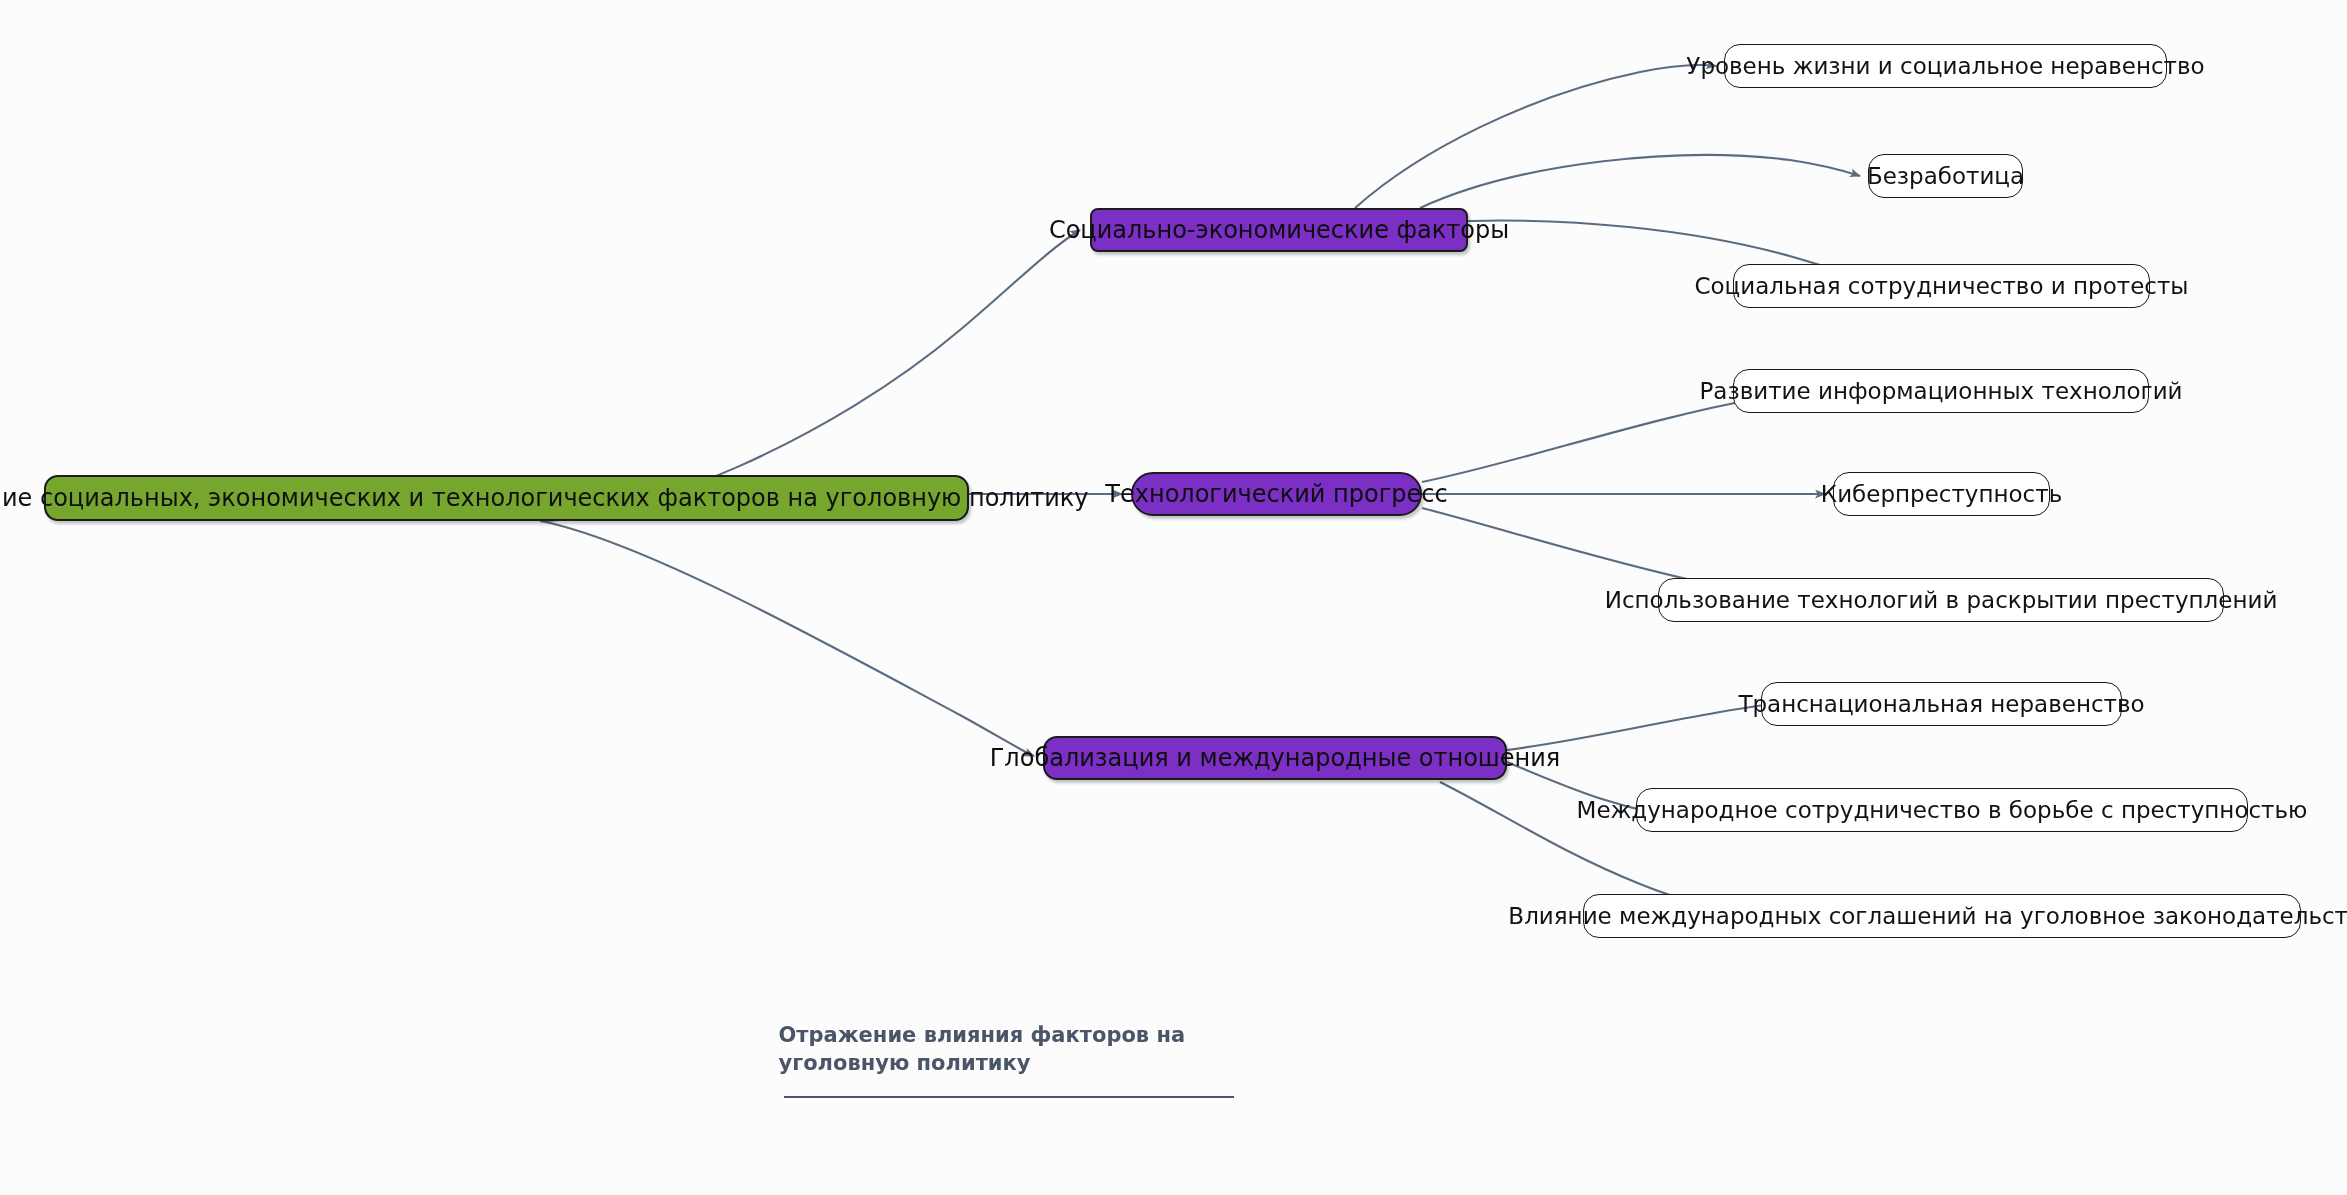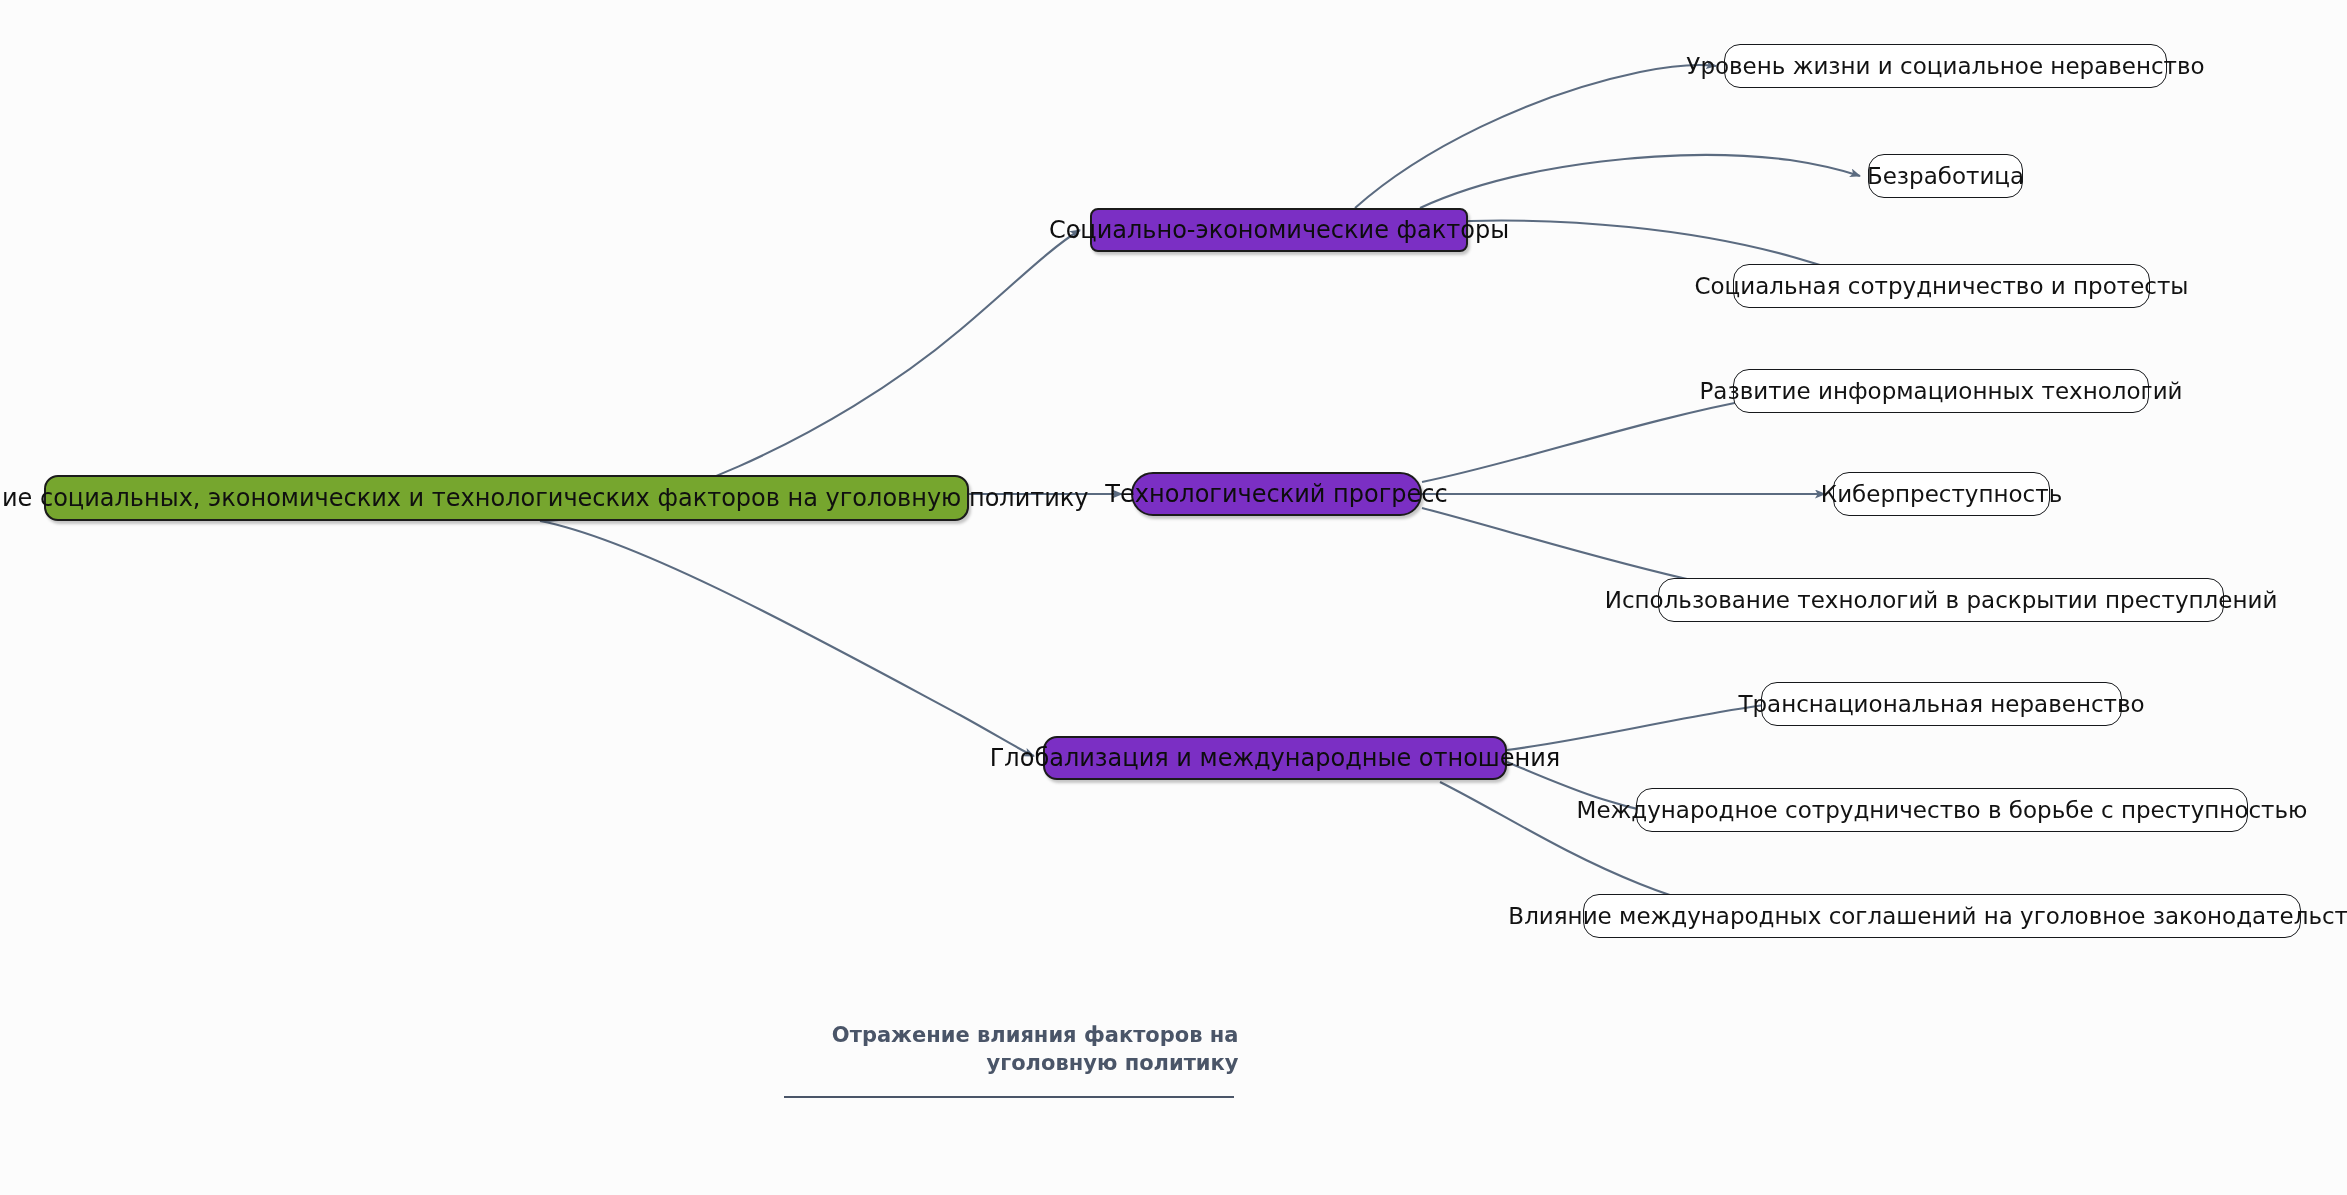--- a/index.html
+++ b/index.html
@@ -57,21 +57,21 @@
     border: 1.6px solid #17191c;
     border-radius: 16px;
     color: #121212;
     font-size: 23px;
     padding: 0 14px;
   }
   #footer {
     position: absolute;
     left: 0;
     width: 2017px;
-    text-align: right;
+    text-align: left;
   }
   .footer-title {
     font-size: 21px;
     font-weight: bold;
     color: #4a5568;
     line-height: 1.33;
     width: 460px;
     margin: 0 auto;
   }
   .footer-rule {

